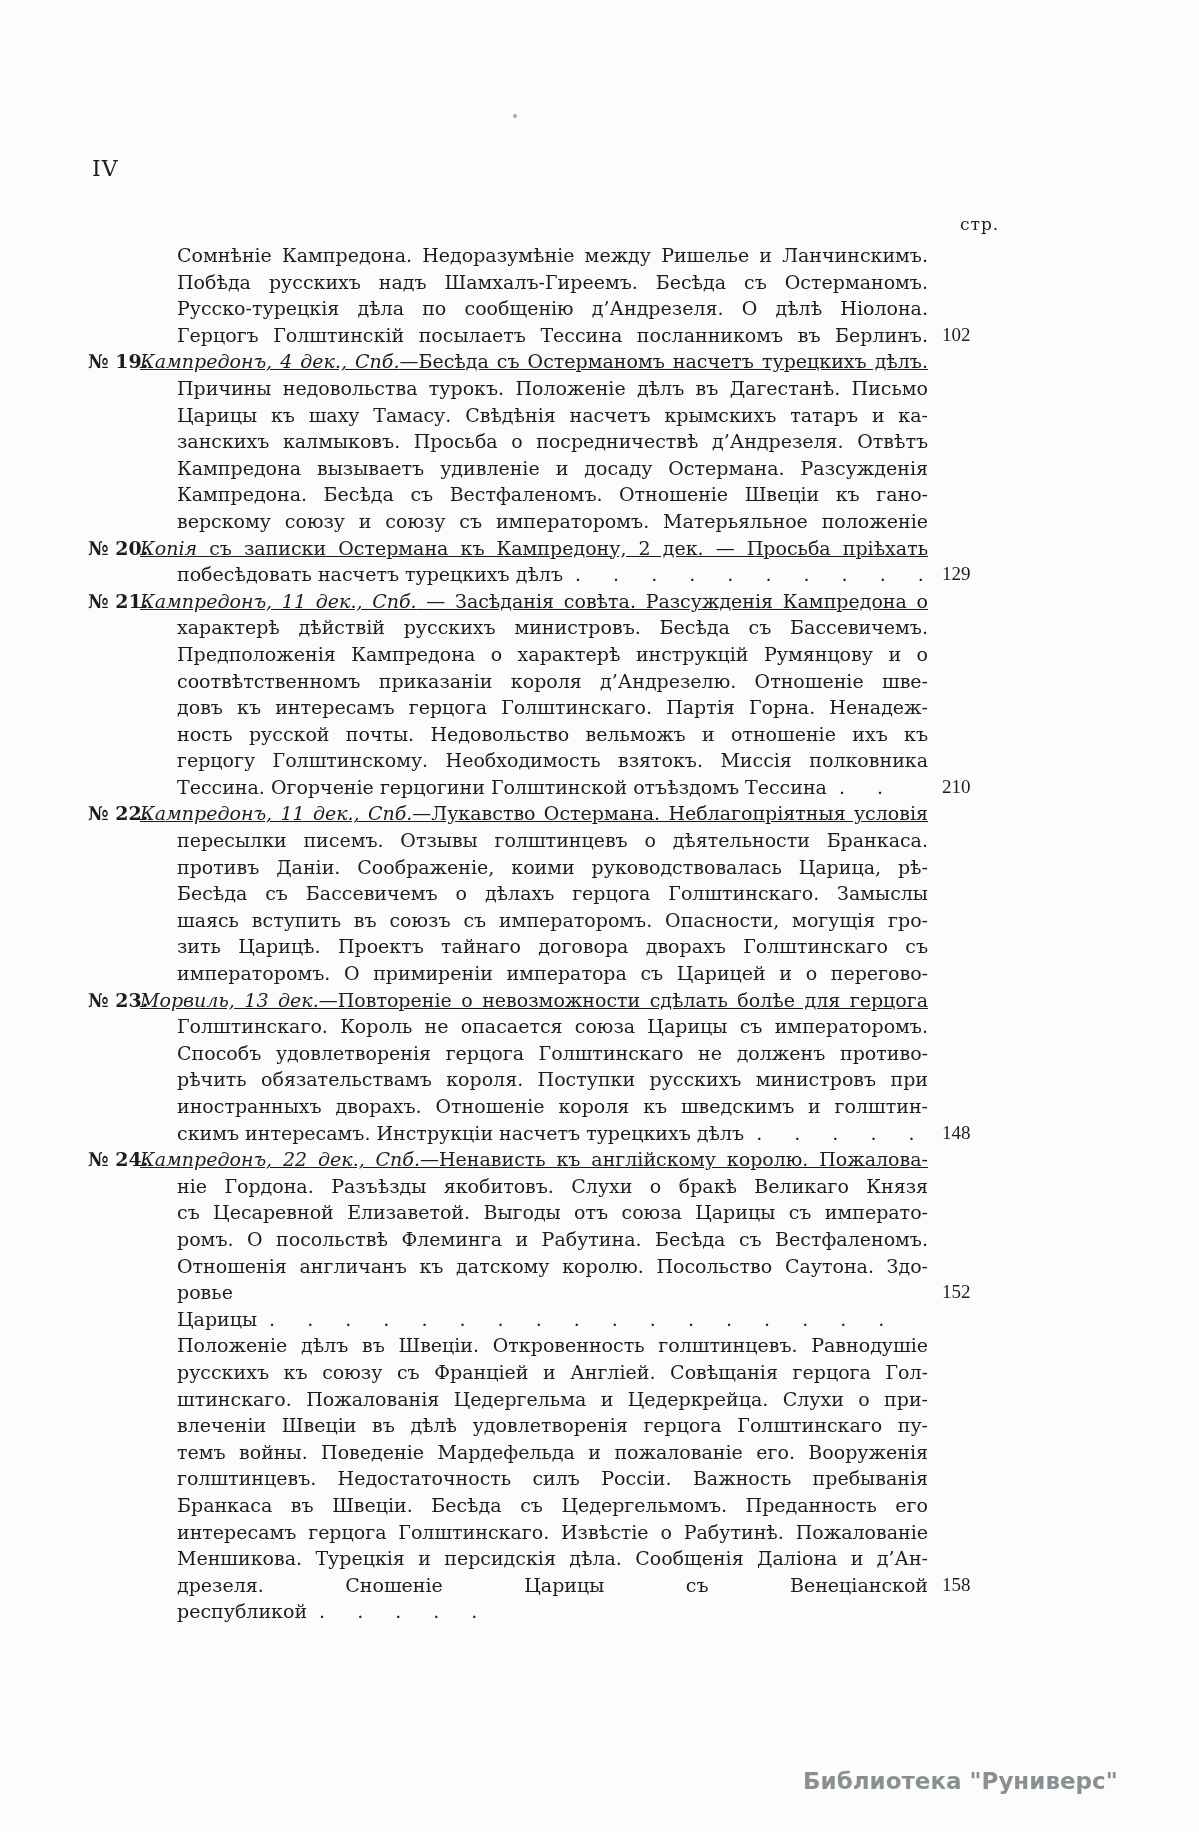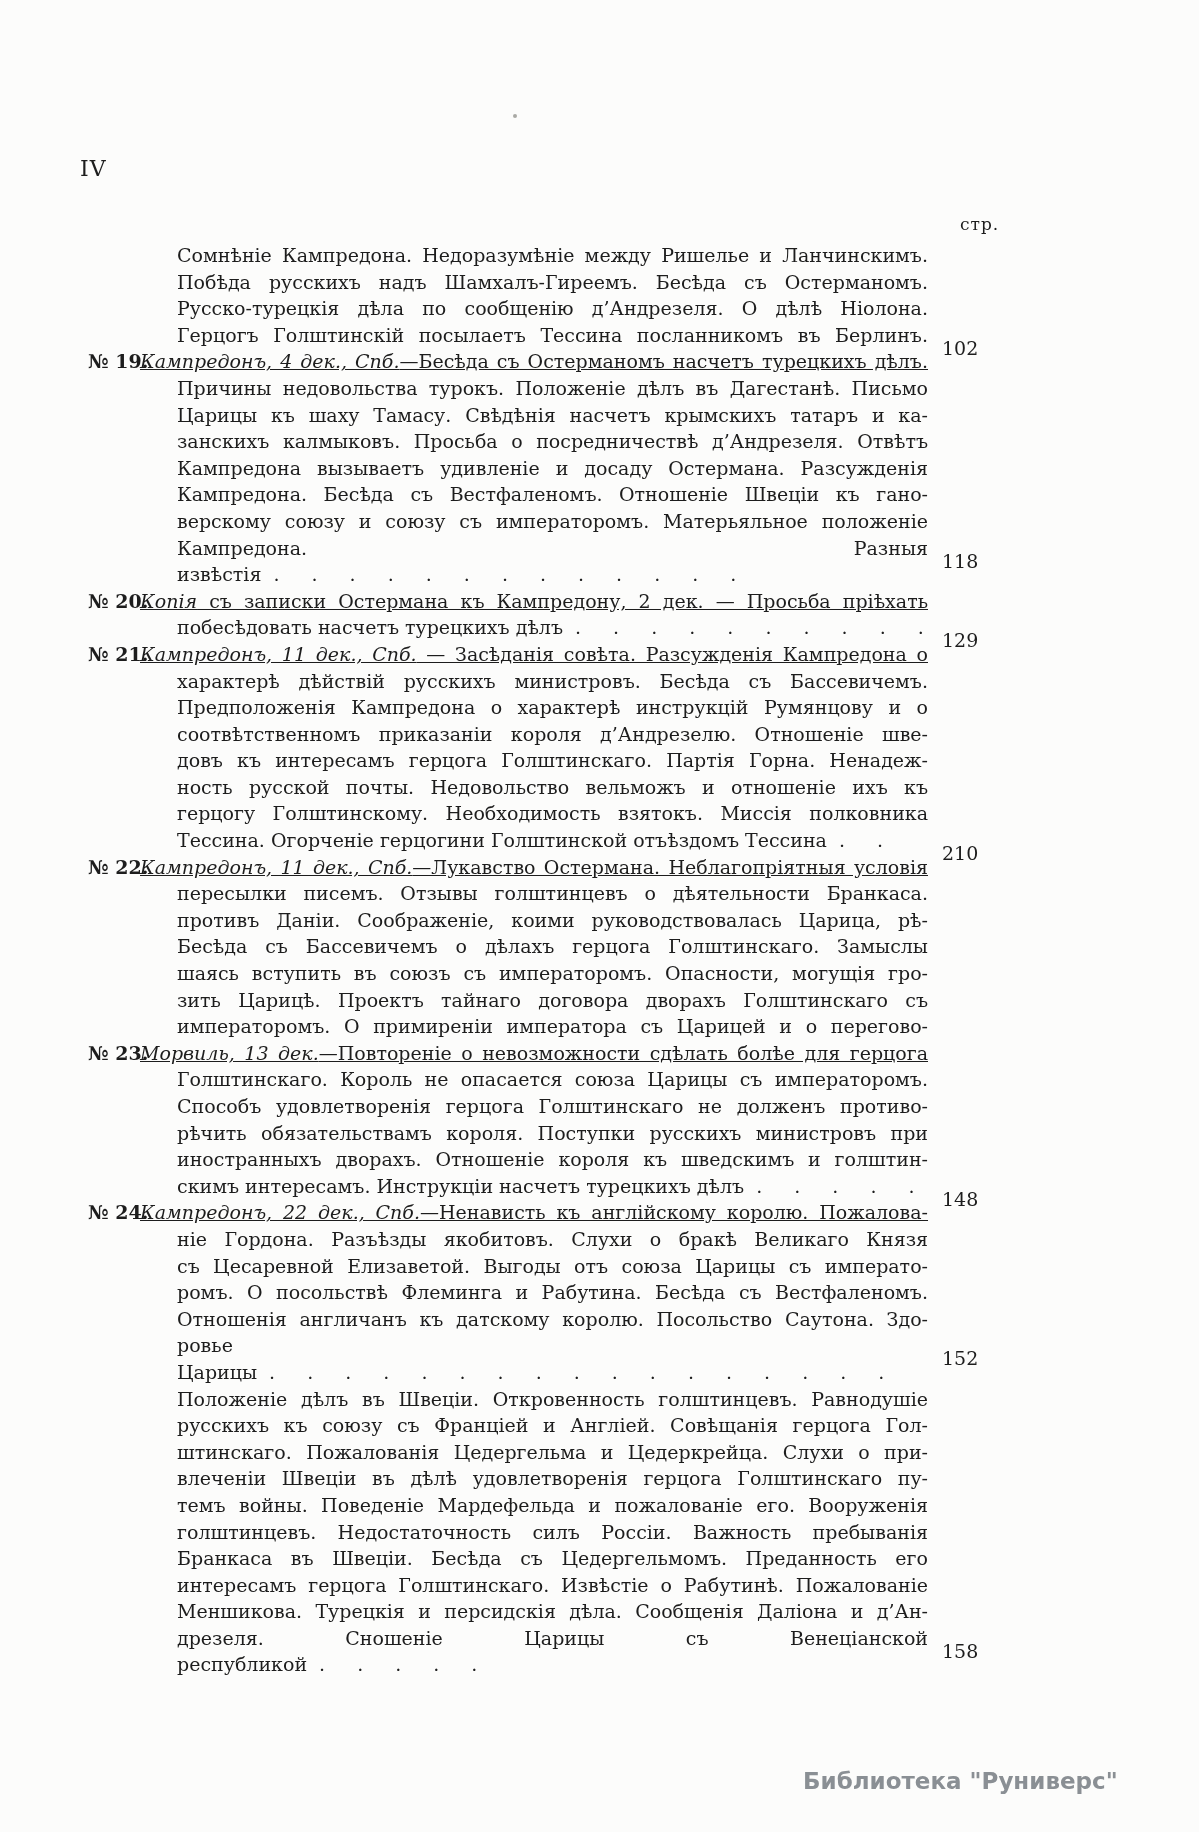--- a/index.html
+++ b/index.html
@@ -5,21 +5,21 @@
   html,body { margin:0; padding:0; }
   body {
     width:1199px; height:1832px;
     background:#fcfcfb;
     font-family:"DejaVu Serif", serif;
     color:#1d1d1d;
     position:relative;
     overflow:hidden;
   }
   .folio {
-    position:absolute; left:80px; top:156px;
+    position:absolute; left:92px; top:156px;
     font-size:22px; letter-spacing:1px;
   }
   .colhead {
     position:absolute; left:960px; top:214px;
     font-size:17px; letter-spacing:1px;
   }
   .toc {
     position:absolute; left:177px; top:242px; width:751px;
     font-size:19px; line-height:26.6px;
   }
@@ -36,23 +36,23 @@
     font-weight:bold; font-style:normal;
     white-space:nowrap;
   }
   .it { font-style:italic; }
   .dots {
     margin-left:12px;
     word-spacing:26px;
     white-space:nowrap;
   }
   .pg {
-    position:absolute; right:-76px; top:13px;
+    position:absolute; right:-76px; top:0;
     width:62px; text-align:center;
-    font-style:normal; font-weight:normal;
+    font-style:normal; font-weight:normal;font-family:Liberation Serif, serif;
   }
   .speck {
     position:absolute; left:513px; top:114px;
     width:4px; height:4px; border-radius:50%;
     background:#a9a9a4;
   }
   .watermark {
     position:absolute; left:803px; top:1768px;
     font-family:"DejaVu Sans", sans-serif;
     font-weight:bold; font-size:23px;
@@ -74,21 +74,20 @@
       <div class="line"><span class="rm">Герцогъ Голштинскій посылаетъ Тессина посланникомъ въ Берлинъ.</span><span class="pg">102</span></div>
     </div>
     <div class="entry">
       <div class="line first"><span class="num">№ 19.</span><span class="it">Кампредонъ, 4 дек., Спб.</span><span class="rm">—Бесѣда съ Остерманомъ насчетъ турецкихъ дѣлъ.</span></div>
       <div class="line"><span class="rm">Причины недовольства турокъ. Положеніе дѣлъ въ Дагестанѣ. Письмо</span></div>
       <div class="line"><span class="rm">Царицы къ шаху Тамасу. Свѣдѣнія насчетъ крымскихъ татаръ и ка-</span></div>
       <div class="line"><span class="rm">занскихъ калмыковъ. Просьба о посредничествѣ д’Андрезеля. Отвѣтъ</span></div>
       <div class="line"><span class="rm">Кампредона вызываетъ удивленіе и досаду Остермана. Разсужденія</span></div>
       <div class="line"><span class="rm">Кампредона. Бесѣда съ Вестфаленомъ. Отношеніе Швеціи къ гано-</span></div>
       <div class="line"><span class="rm">верскому союзу и союзу съ императоромъ. Матерьяльное положеніе</span></div>
-      <div class="line noj"><span class="rm">Кампредона. Разныя извѣстія</span><span class="dots">. . . . . . . . . . . . .</span><span class="pg">118</span></div>
     </div>
     <div class="entry">
       <div class="line first"><span class="num">№ 20.</span><span class="it">Копія</span><span class="rm"> съ записки Остермана къ Кампредону, 2 дек. — Просьба пріѣхать</span></div>
       <div class="line noj"><span class="rm">побесѣдовать насчетъ турецкихъ дѣлъ</span><span class="dots">. . . . . . . . . .</span><span class="pg">129</span></div>
     </div>
     <div class="entry">
       <div class="line first"><span class="num">№ 21.</span><span class="it">Кампредонъ, 11 дек., Спб.</span><span class="rm"> — Засѣданія совѣта. Разсужденія Кампредона о</span></div>
       <div class="line"><span class="rm">характерѣ дѣйствій русскихъ министровъ. Бесѣда съ Бассевичемъ.</span></div>
       <div class="line"><span class="rm">Предположенія Кампредона о характерѣ инструкцій Румянцову и о</span></div>
       <div class="line"><span class="rm">соотвѣтственномъ приказаніи короля д’Андрезелю. Отношеніе шве-</span></div>

